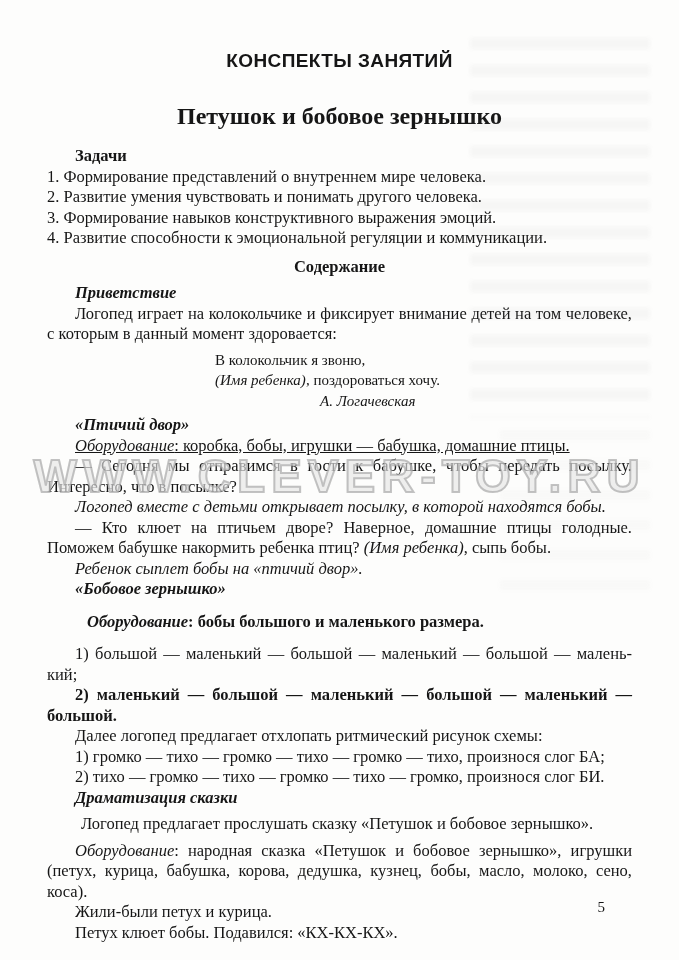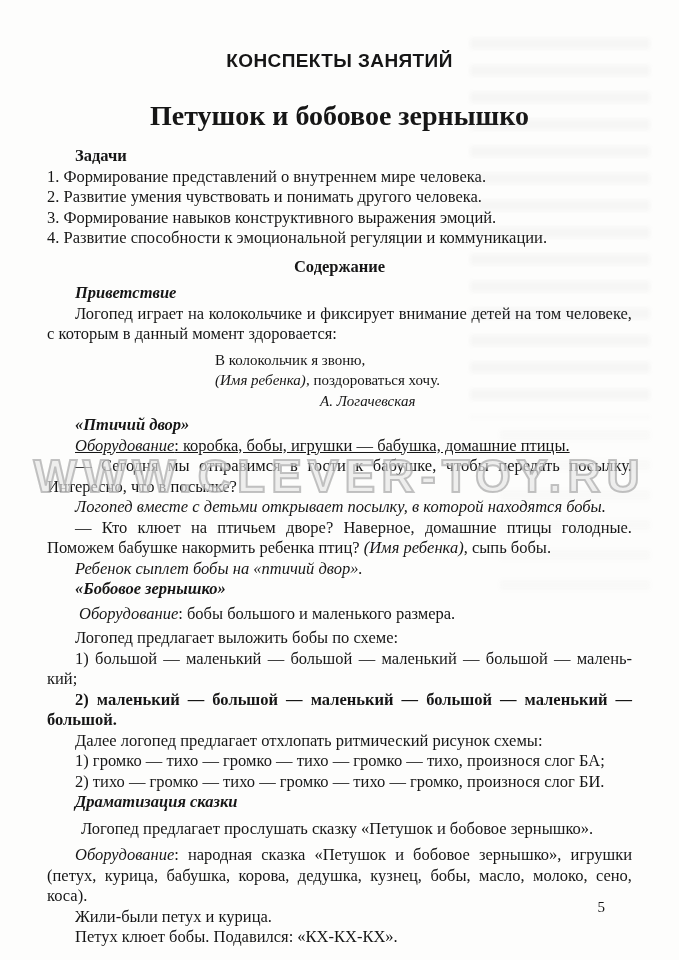--- a/index.html
+++ b/index.html
@@ -43,21 +43,21 @@
     text-align:center;
     font-family:"Liberation Sans", sans-serif;
     font-weight:bold;
     font-size:19px;line-height:22px;
     letter-spacing:.4px;
   }
   .doc-title{
     margin:30px 0 0 0;
     text-align:center;
     font-weight:bold;
-    font-size:28px;line-height:28px;
+    font-size:24px;line-height:28px;
   }
   .h-plain{
     margin:16px 0 0 0;
     font-weight:bold;
     font-size:16.5px;line-height:20.5px;
     padding-left:28px;
   }
   .h-center{
     margin:8px 0 6px 0;
     text-align:center;
@@ -134,22 +134,21 @@
   </div>
 
   <div class="h-section">«Птичий двор»</div>
   <p class="para" style="margin:0;text-decoration:underline;"><span class="it">Оборудование</span><span>: коробка, бобы, игрушки — бабушка, домашние птицы.</span></p>
   <p class="para" style="margin:0;">— Сегодня мы отправимся в гости к бабушке, чтобы передать посылку. Интересно, что в посылке?</p>
   <p class="para it" style="margin:0;">Логопед вместе с детьми открывает посылку, в которой находятся бобы.</p>
   <p class="para" style="margin:0;"><span>— Кто клюет на птичьем дворе? Наверное, домашние птицы голодные. Поможем бабушке накормить ребенка птиц? </span><span class="it">(Имя ребенка)</span><span>, сыпь бобы.</span></p>
   <p class="para it" style="margin:0;">Ребенок сыплет бобы на «птичий двор».</p>
 
   <div class="h-section">«Бобовое зернышко»</div>
-  <p class="para" style="margin:4px;"><span class="it">Оборудование</span><span>: бобы большого и маленького размера.</span></p>
-  <p class="para" style="margin:0;">Логопед предлагает выложить бобы по схеме:</p>
+  <p class="para" style="margin:12px;font-weight:bold;"><span class="it">Оборудование</span><span>: бобы большого и маленького размера.</span></p>
   <p class="para" style="margin:0;">1) большой — маленький — большой — маленький — большой — малень­кий;</p>
   <p class="para" style="margin:0;font-weight:bold;">2) маленький — большой — маленький — большой — маленький — боль­шой.</p>
   <p class="para" style="margin:0;">Далее логопед предлагает отхлопать ритмический рисунок схемы:</p>
   <p class="para" style="margin:0;">1) громко — тихо — громко — тихо — громко — тихо, произнося слог БА;</p>
   <p class="para" style="margin:0;">2) тихо — громко — тихо — громко — тихо — громко, произнося слог БИ.</p>
 
   <div class="h-section">Драматизация сказки</div>
   <p class="para" style="margin:6px;">Логопед предлагает прослушать сказку «Петушок и бобовое зернышко».</p>
   <p class="para" style="margin:0;"><span class="it">Оборудование</span><span>: народная сказка «Петушок и бобовое зернышко», игрушки (петух, курица, бабушка, корова, дедушка, кузнец, бобы, масло, молоко, сено, коса).</span></p>
   <p class="para" style="margin:0;">Жили-были петух и курица.</p>

